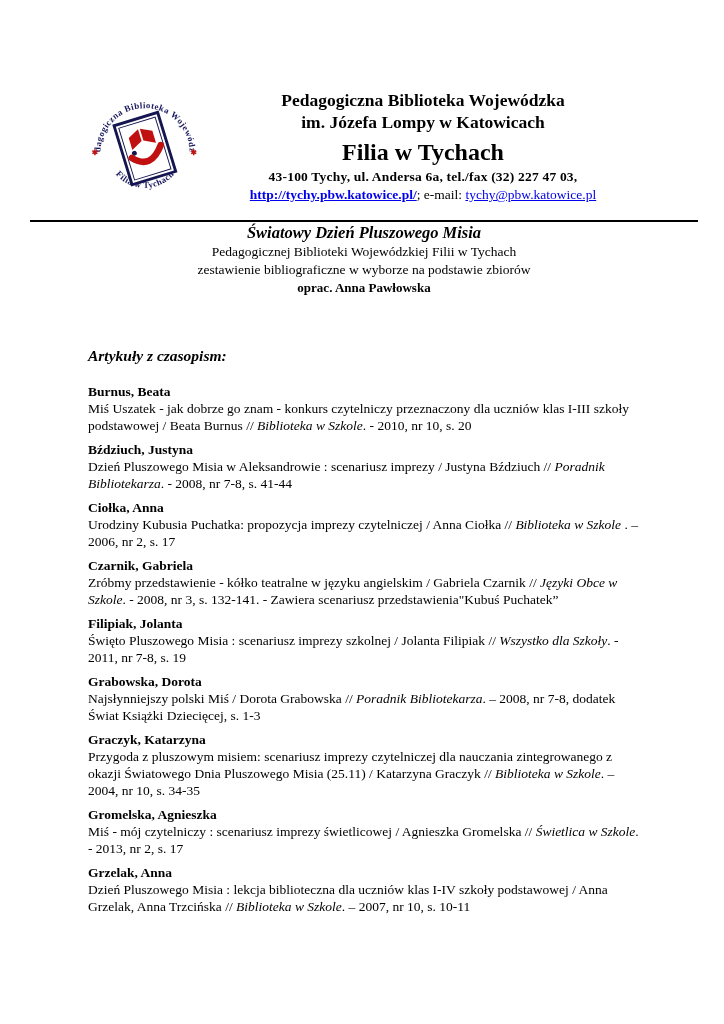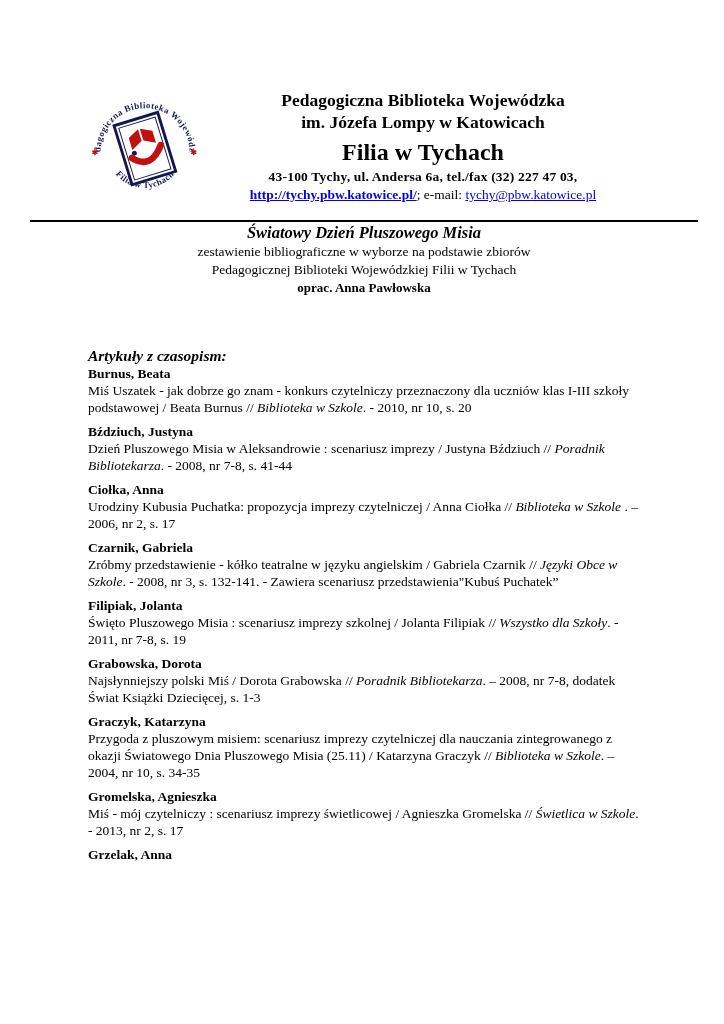--- a/index.html
+++ b/index.html
@@ -29,21 +29,21 @@
   a.link { color:var(--link-color,#0000EE); text-decoration:underline; cursor:pointer; }
   a.link.bold { font-weight:bold; }
   hr.rule { border:none; border-top:2px solid #000; margin:8px -58px 0 -58px; height:0; }
   
   .title-block { text-align:center; margin-top:0; }
   .doc-title { font-size:16.5px; font-weight:bold; font-style:italic; line-height:1.3; }
   .subtitle { font-size:13.5px; line-height:1.32; }
   .prepared-by { font-size:13px; font-weight:bold; line-height:1.35;text-align:center; }
   
   .section-heading { font-size:15.5px; font-weight:bold; font-style:italic; margin-top:50px; }
-  .entries { }
+  .entries { margin-top:18px; }
   .entry { margin-bottom:7px; }
   .entry-author { font-weight:bold; font-size:13.5px; line-height:17px; }
   .entry-text { font-size:13.5px; line-height:17px; }
   .entry-text .italic { font-style:italic; }
 </style>
 </head>
 <body>
 
 <div class="page">
 
@@ -80,22 +80,22 @@
       <div class="contact-line">
         <a class="link bold" href="#">http://tychy.pbw.katowice.pl/</a><span>; e-mail: </span><a class="link" href="#">tychy@pbw.katowice.pl</a>
       </div>
     </div>
   </div>
 
   <hr class="rule">
 
   <div class="title-block">
     <div class="doc-title">Światowy Dzień Pluszowego Misia</div>
+    <div class="subtitle">Pedagogicznej Biblioteki Wojewódzkiej Filii w Tychach</div>
     <div class="subtitle">zestawienie bibliograficzne w wyborze na podstawie zbiorów</div>
-    <div class="subtitle">Pedagogicznej Biblioteki Wojewódzkiej Filii w Tychach</div>
     <div class="prepared-by">oprac. Anna Pawłowska</div>
   </div>
 
   <div class="section-heading">Artykuły z czasopism:</div>
 
   <div class="entries">
       <div class="entry">
         <p class="entry-author">Burnus, Beata</p>
         <p class="entry-text"><span>Miś Uszatek - jak dobrze go znam - konkurs czytelniczy przeznaczony dla uczniów klas I-III szkoły podstawowej / Beata Burnus // </span><span class="italic">Biblioteka w Szkole</span><span>. - 2010, nr 10, s. 20</span></p>
       </div>
@@ -122,16 +122,17 @@
       <div class="entry">
         <p class="entry-author">Graczyk, Katarzyna</p>
         <p class="entry-text"><span>Przygoda z pluszowym misiem: scenariusz imprezy czytelniczej dla nauczania zintegrowanego z okazji Światowego Dnia Pluszowego Misia (25.11) / Katarzyna Graczyk // </span><span class="italic">Biblioteka w Szkole</span><span>. – 2004, nr 10, s. 34-35</span></p>
       </div>
       <div class="entry">
         <p class="entry-author">Gromelska, Agnieszka</p>
         <p class="entry-text"><span>Miś - mój czytelniczy : scenariusz imprezy świetlicowej / Agnieszka Gromelska // </span><span class="italic">Świetlica w Szkole</span><span>. - 2013, nr 2, s. 17</span></p>
       </div>
       <div class="entry">
         <p class="entry-author">Grzelak, Anna</p>
+        <p class="entry-text"><span>Dzień Pluszowego Misia : lekcja biblioteczna dla uczniów klas I-IV szkoły podstawowej / Anna Grzelak, Anna Trzcińska // </span><span class="italic">Biblioteka w Szkole</span><span>. – 2007, nr 10, s. 10-11</span></p>
       </div>
     </div>
 
 </div>
 
 </body></html>

